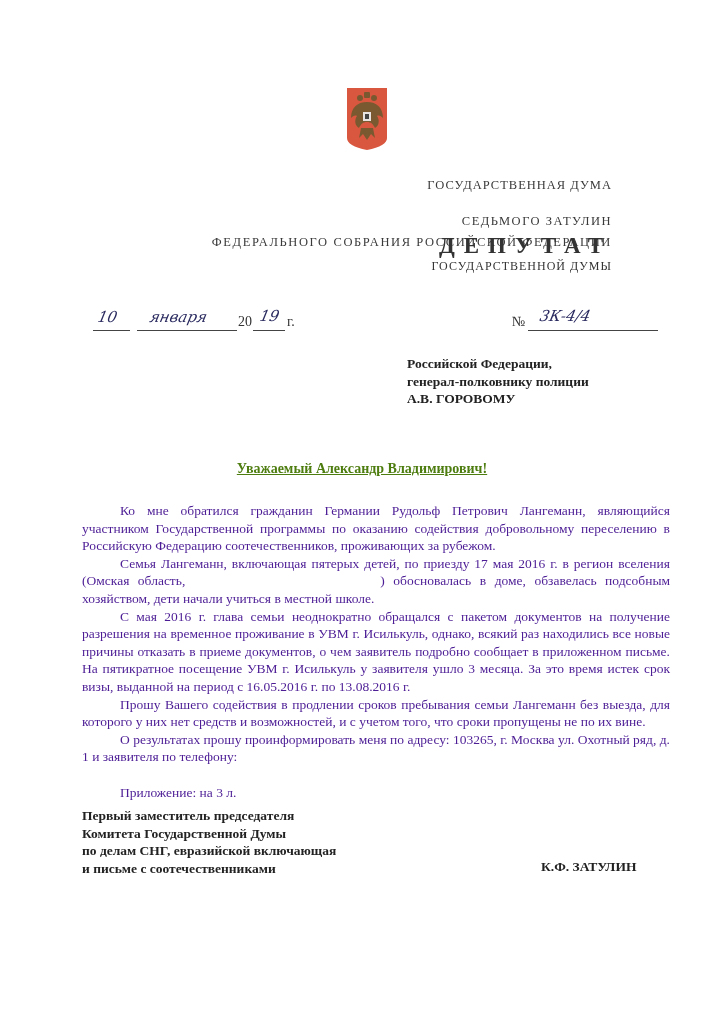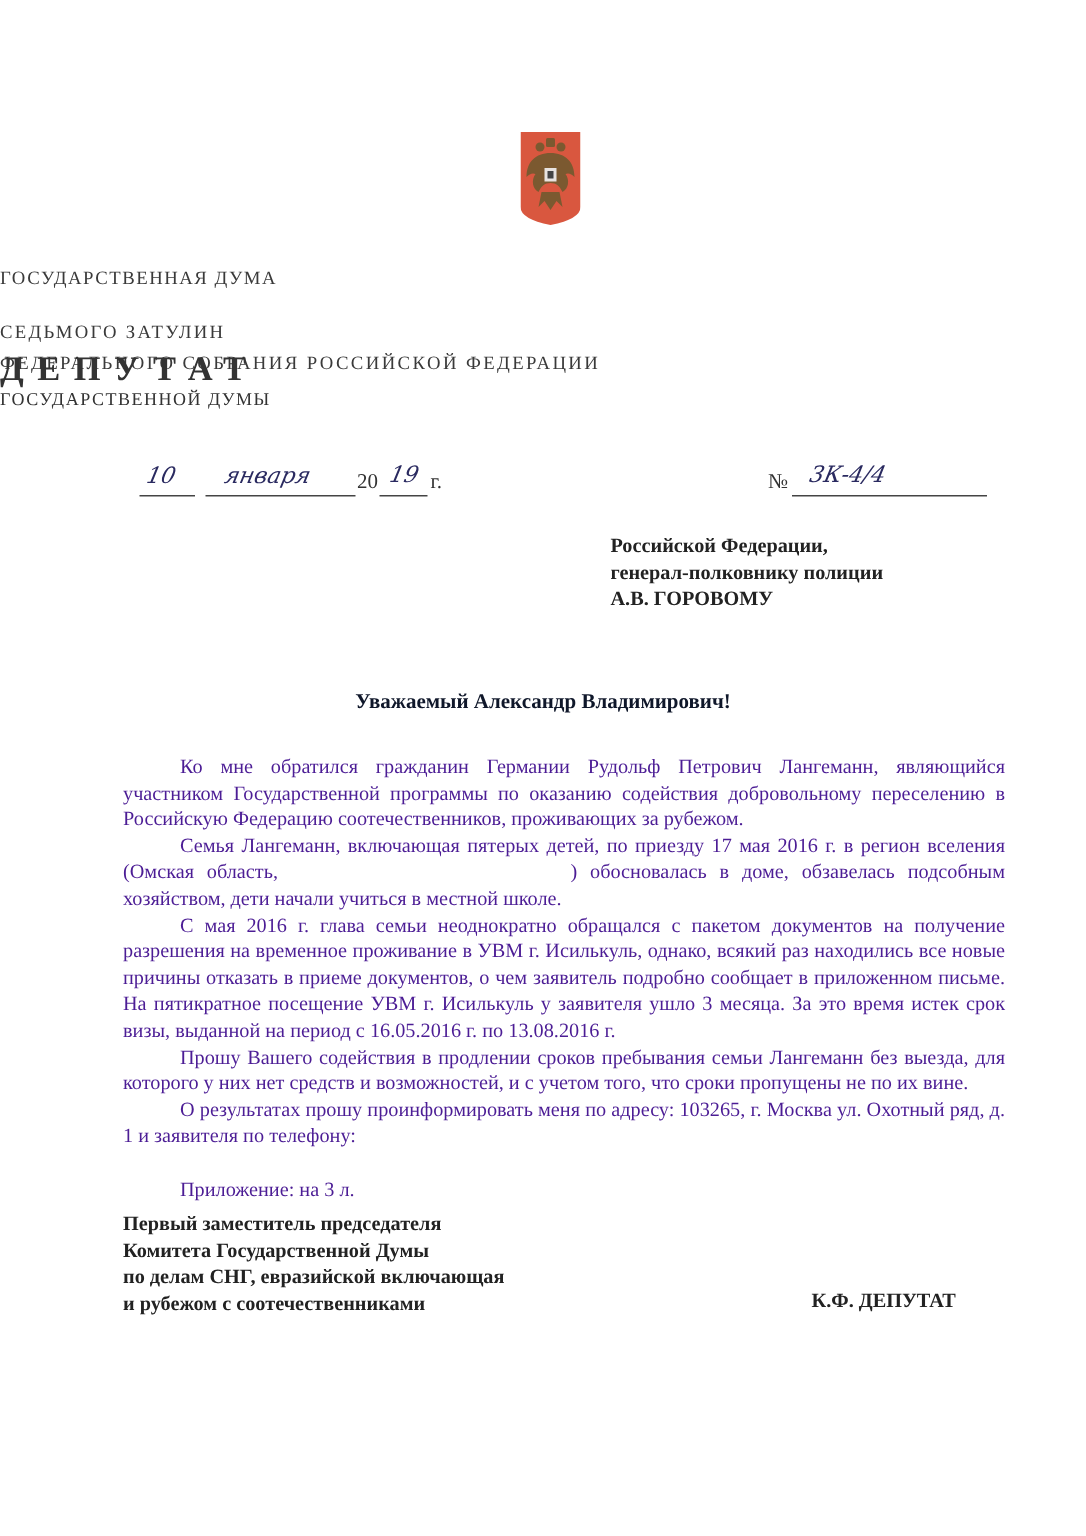--- a/index.html
+++ b/index.html
@@ -19,21 +19,21 @@
 
     
     .emblem {
       left: 347px; top: 88px;
       width: 40px; height: 62px;
     }
 
     
     .lh-line {
       left: 0; width: 612px;
-      text-align: left;
+      text-align: right;
       color: #3a3a3a;
       letter-spacing: 1px;
     }
     .lh1 { top: 178px; font-size: 12.5px; }
     .lh2 { top: 196px; font-size: 12.5px; letter-spacing: 1.6px; margin-top: 39px; }
     .lh3 { top: 214px; font-size: 12.5px; letter-spacing: 1.5px; }
     .lh4 {
       top: 233px; font-size: 23px; font-weight: bold;
       letter-spacing: 9px; color: #333;
     }
@@ -67,21 +67,21 @@
     .addressee {
       left: 407px; top: 355px;
       font-size: 13.5px; font-weight: bold; line-height: 17.5px;
       color: #222;
     }
     .addressee div { white-space: nowrap; }
 
     
     .salutation {
       left: 0; width: 724px; top: 461px;
-      text-align: center; font-size: 14px; font-weight: bold; color: #0f172a;
+      text-align: center; font-size: 14px; font-weight: bold; color: #4d7c0f; text-decoration: underline;
     }
 
     
     .body-text {
       left: 82px; top: 502px; width: 588px;
       font-size: 13.5px; line-height: 17.6px; color: #4c1d95;
     }
     .body-text p {
       margin: 0;
       text-align: justify;
@@ -153,15 +153,15 @@
   <p>Прошу Вашего содействия в продлении сроков пребывания семьи Лангеманн без выезда, для которого у них нет средств и возможностей, и с учетом того, что сроки пропущены не по их вине.</p>
   <p>О результатах прошу проинформировать меня по адресу: 103265, г. Москва ул. Охотный ряд, д. 1 и заявителя по телефону:</p>
   <div class="gap"></div>
   <p>Приложение: на 3 л.</p>
 </div>
 
 <div class="abs sig-left">
   <div>Первый заместитель председателя</div>
   <div>Комитета Государственной Думы</div>
   <div>по делам СНГ, евразийской включающая</div>
-  <div>и рубежом с соотечественниками</div>
+  <div>и письме с соотечественниками</div>
 </div>
-<div class="abs sig-right">К.Ф. ДЕПУТАТ</div>
+<div class="abs sig-right">К.Ф. ЗАТУЛИН</div>
 
 </body></html>

